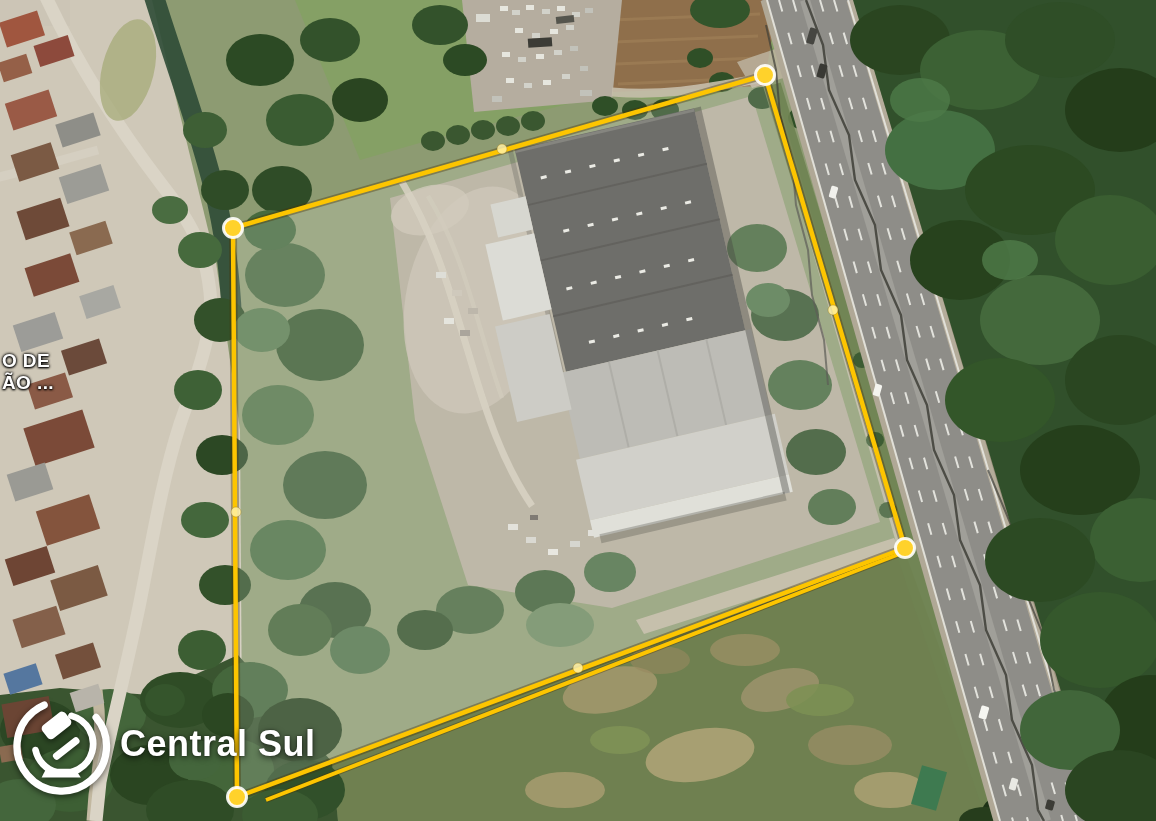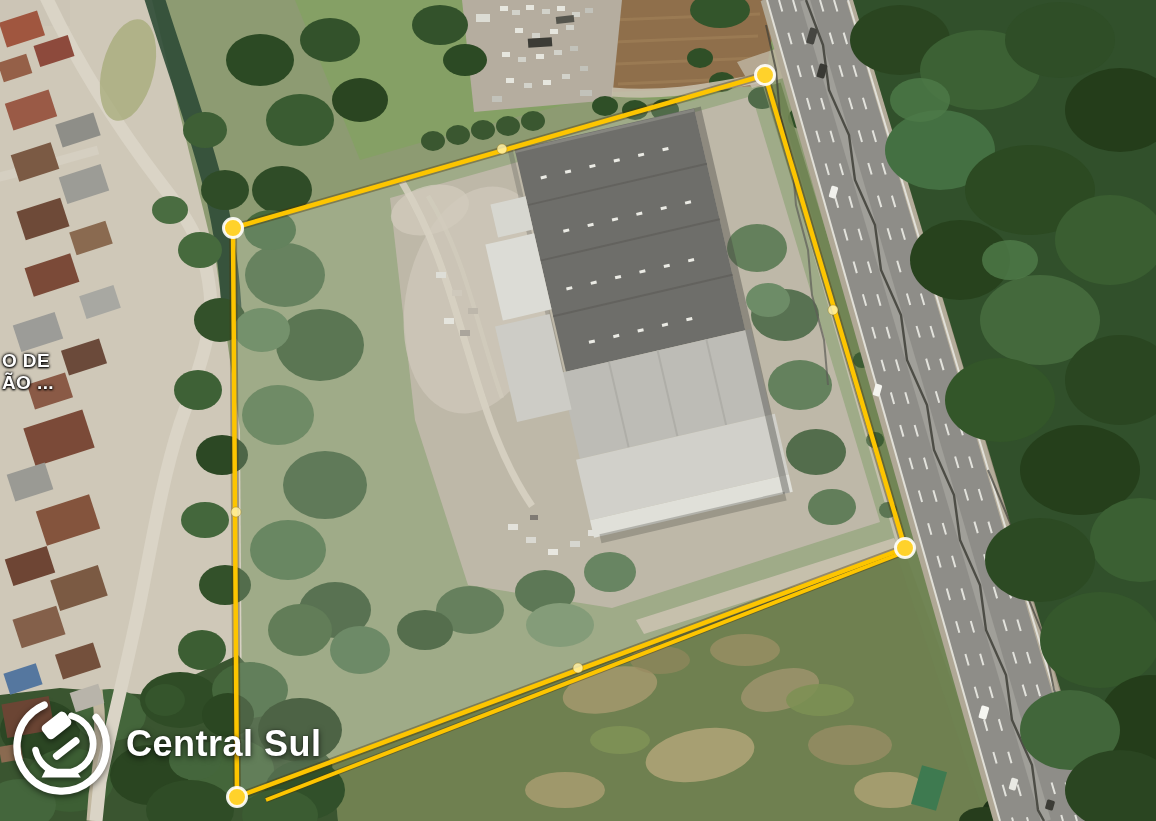--- a/index.html
+++ b/index.html
@@ -2,21 +2,21 @@
 <html><head>
 <meta charset="utf-8">
 <style>
   html,body{margin:0;padding:0;background:#222;}
   .stage{position:relative;width:1156px;height:821px;overflow:hidden;background:#b91c1c;
          font-family:"Liberation Sans",sans-serif;}
   .scene{position:absolute;left:0;top:0;}
   .map-label{position:absolute;left:2px;top:350px;color:#fff;
     font:bold 19px/22px "Liberation Sans",sans-serif;letter-spacing:.4px;
     text-shadow:0 0 3px #000,0 0 3px #000,0 1px 2px rgba(0,0,0,.9);}
-  .watermark{position:absolute;left:8px;top:688px;display:flex;align-items:center;gap:6px;}
+  .watermark{position:absolute;left:8px;top:688px;display:flex;align-items:center;}
   .emblem{filter:drop-shadow(0 2px 3px rgba(0,0,0,.55));}
   .wm-text{color:#fff;font:bold 36px/38px "Liberation Sans",sans-serif;letter-spacing:.5px;
     text-shadow:0 2px 6px rgba(0,0,0,.65),0 0 2px rgba(0,0,0,.5);}
 </style>
 </head>
 <body>
 
 <div class="stage">
 <svg class="scene" width="1156" height="821" viewBox="0 0 1156 821">
 

